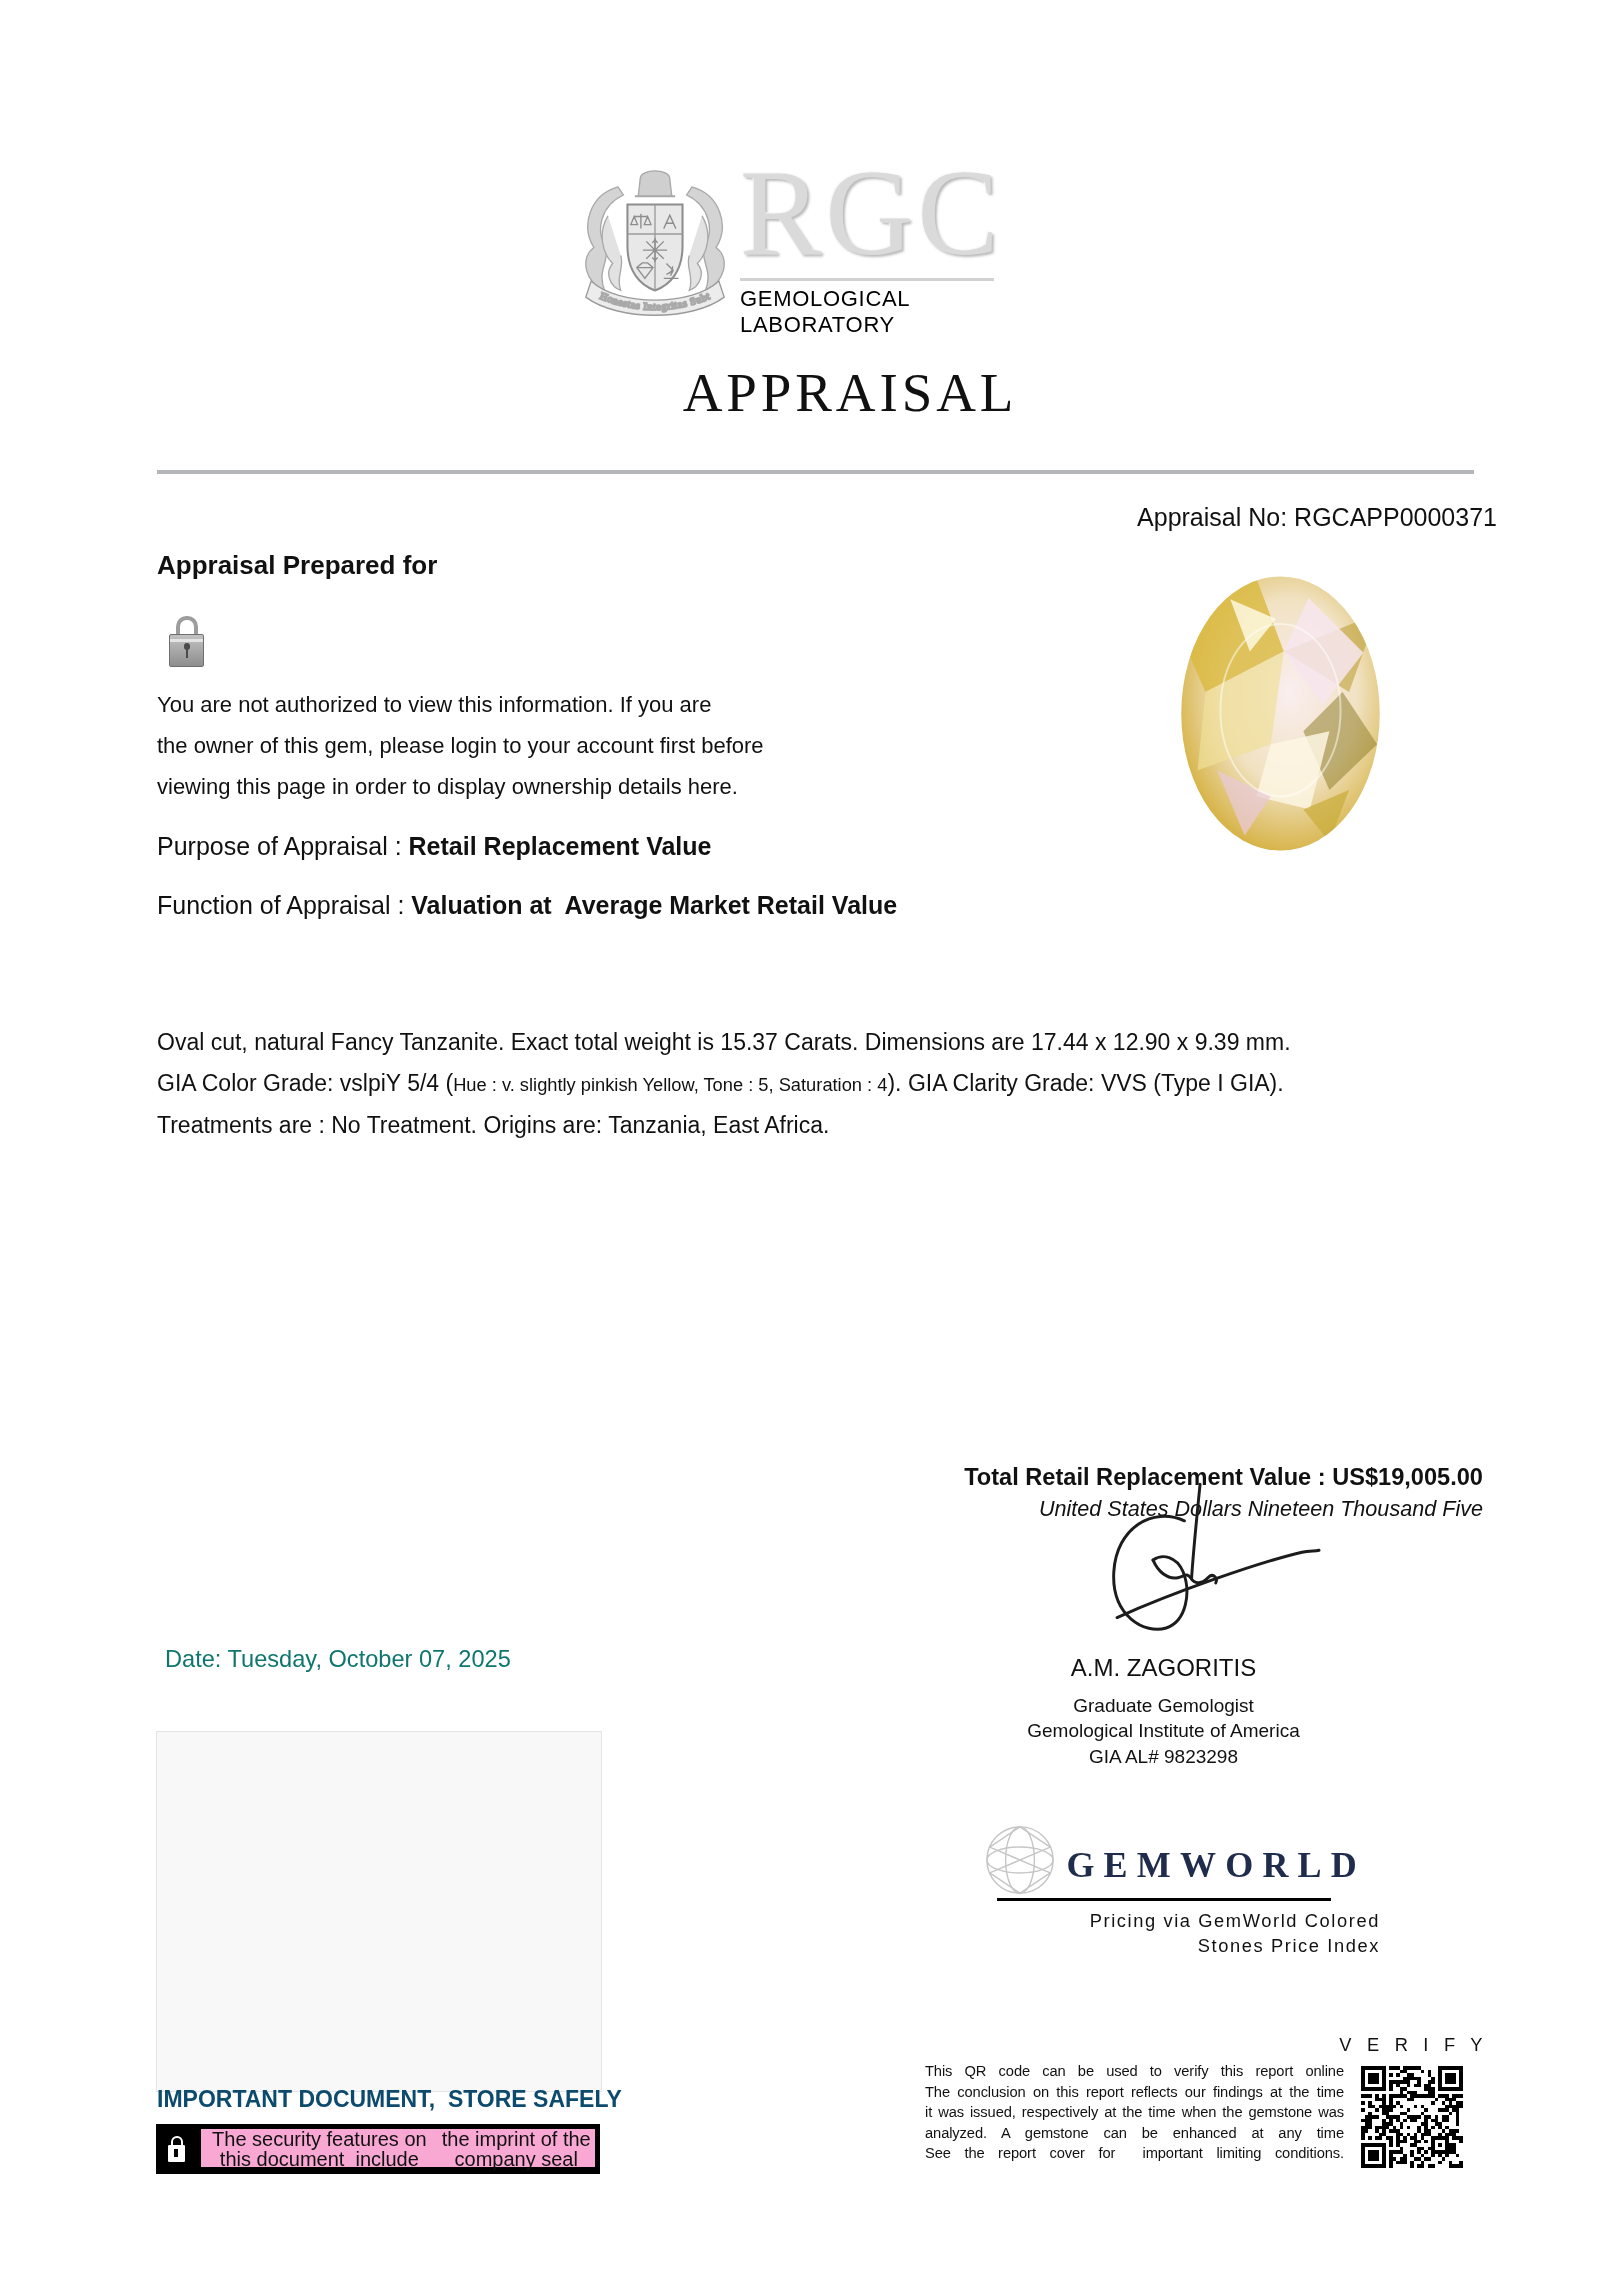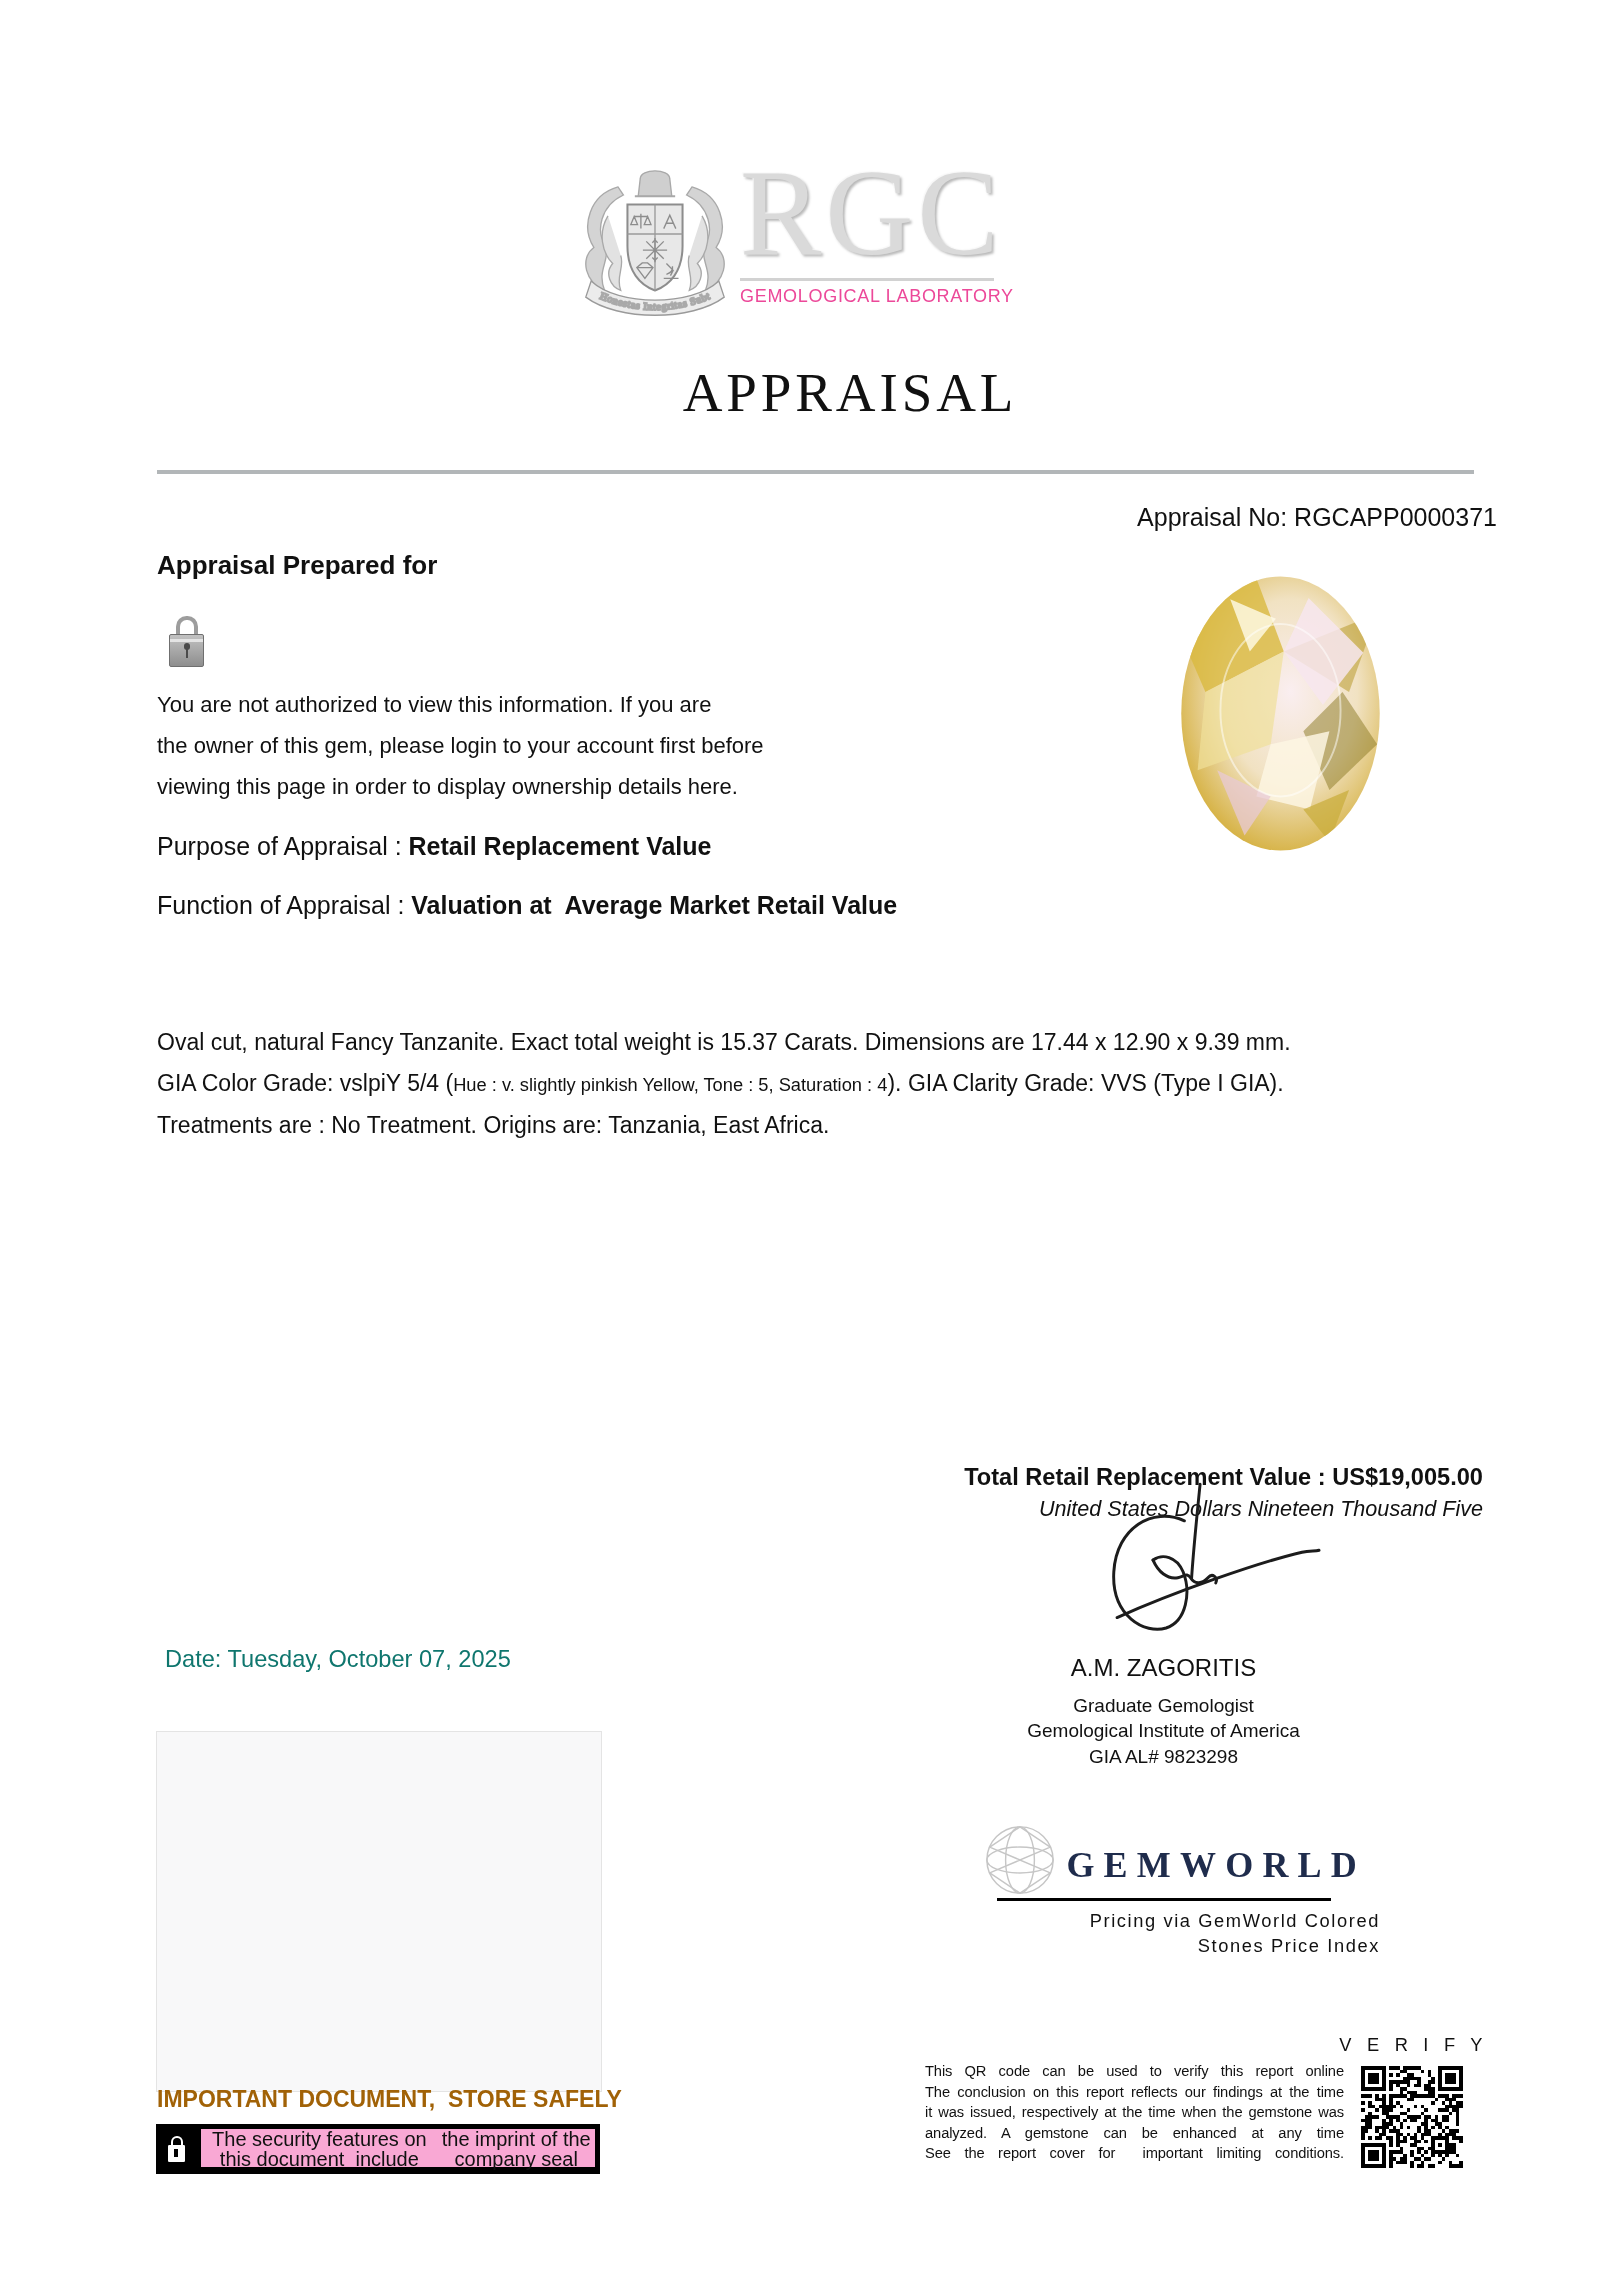--- a/index.html
+++ b/index.html
@@ -8,21 +8,21 @@
   .abs{position:absolute;}
   .pw{white-space:pre-wrap;}
 
   
   .crest{left:571px;top:152px;width:168px;height:168px;}
   .logo-right{left:740px;top:151px;width:275px;}
   .rgc-text{font-family:"Liberation Serif",serif;font-size:122px;line-height:124px;
             letter-spacing:3.9px;color:#dadada;
             text-shadow:-1.3px -1.3px 1.3px #f7f7f7, 2px 2px 2.6px #b9b9b9;}
   .rgc-line{margin-top:2.6px;width:254px;height:3.3px;background:#d2d2d2;}
-  .lab-sub{margin-top:5.2px;font-size:18px;letter-spacing:0.7px;color:#ec4899;}
+  .lab-sub{margin-top:5.2px;font-size:22px;letter-spacing:0.7px;color:#000000;}
 
   .title{left:0;top:361px;width:1622px;text-align:center;
          font-family:"Liberation Serif",serif;font-size:55px;letter-spacing:3.9px;color:#111;padding-left:39px;}
 
   .rule{left:157px;top:470px;width:1317px;height:3.9px;background:#b2b6b8;}
 
   .appraisal-no{left:0;top:503px;width:1497px;text-align:right;font-size:25px;color:#111;}
 
   
   .prepared-h{left:157px;top:550px;font-size:26px;font-weight:bold;color:#111;}
@@ -76,21 +76,21 @@
   .gw-cap{margin-top:6.5px;font-size:18.3px;letter-spacing:1.6px;line-height:25px;color:#111;}
 
   
   .verify{left:1335px;top:2034px;width:157px;text-align:center;font-size:18.3px;letter-spacing:5.2px;color:#111;}
   .qr{left:1361px;top:2066px;width:102px;height:102px;}
   .qrnote{left:925px;top:2061px;width:419px;font-size:14.7px;line-height:20.6px;
           letter-spacing:-0.1px;color:#111;}
   .qrnote div{text-align:justify;text-align-last:justify;}
 
   
-  .important{left:157px;top:2086px;font-size:23px;font-weight:bold;color:#a16207;}
+  .important{left:157px;top:2086px;font-size:23px;font-weight:bold;color:#0c4a6e;}
   .secbox{left:156px;top:2124px;width:444px;height:50px;background:#000;}
   .secbox .sq{position:absolute;left:0;top:0;width:42px;height:50px;background:#000;}
   .secbox .inner{position:absolute;left:43px;top:3.3px;right:3.3px;bottom:5.2px;background:#f9a8d4;
                  border:2px solid #000;display:flex;flex-direction:row;justify-content:center;
                  text-align:center;font-size:20px;line-height:20px;color:#111;}
   .seclock{position:absolute;left:11.8px;top:11.8px;width:18.3px;height:27.5px;}
   .seclock .sh{position:absolute;left:3.3px;top:0;width:7.9px;height:9.2px;border:2.6px solid #fff;border-bottom:none;border-radius:5.9px 5.9px 0 0;}
   .seclock .bd{position:absolute;left:0;top:9.2px;width:17px;height:17px;background:#fff;border-radius:1.3px;}
   .seclock .kh{position:absolute;left:6.5px;top:13px;width:3.9px;height:7.9px;background:#000;}
 </style>

